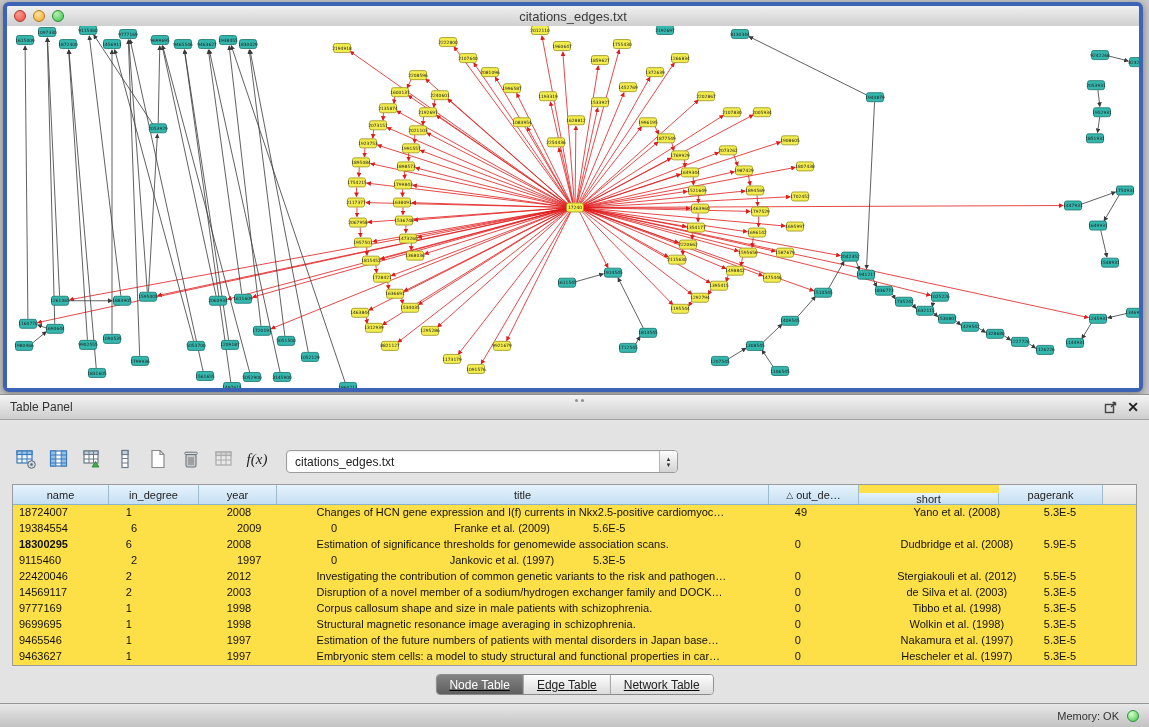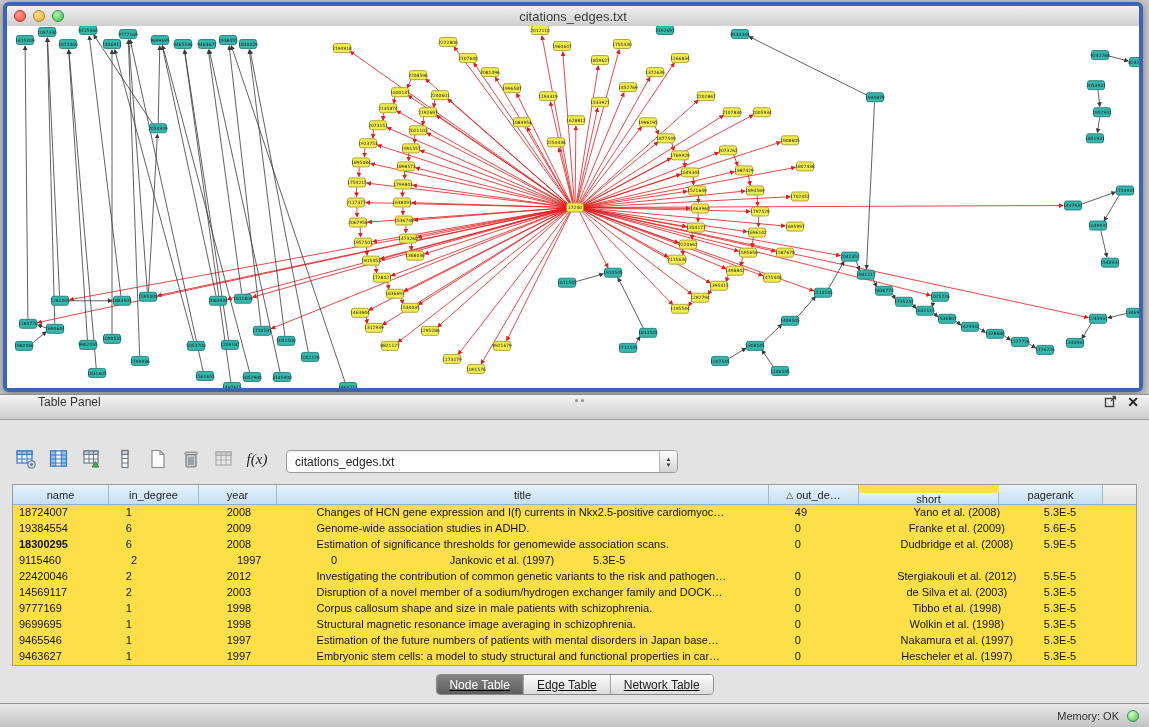--- a/index.html
+++ b/index.html
@@ -17,21 +17,21 @@
   .light.red{background:radial-gradient(circle at 35% 30%,#ff9a91,#ec4d41);border:1px solid #a83a31;}
   .light.yellow{background:radial-gradient(circle at 35% 30%,#ffe2a0,#f5a623);border:1px solid #b07c1d;}
   .light.green{background:radial-gradient(circle at 35% 30%,#b8f0b0,#35c649);border:1px solid #2a8f35;}
   .graph-content{position:absolute;left:0;top:20px;right:0;bottom:0;overflow:hidden;background:#fff;}
   .graph-content svg{display:block;width:100%;height:100%;}
   svg text{font-family:"DejaVu Sans",sans-serif;}
 
   
   .panel-header{position:absolute;left:0;top:394px;width:1149px;height:26px;box-sizing:border-box;
     background:linear-gradient(#f4f4f4,#cdcdcd);border-top:1px solid #8f8f8f;border-bottom:1px solid #a3a3a3;
-    display:flex;align-items:flex-start;padding-left:28px;}
+    display:flex;align-items:center;}
   .panel-title{margin-left:10px;font-size:12px;color:#333;}
   .grip{position:absolute;left:50%;top:4px;width:3px;height:3px;border-radius:50%;background:#8f8f8f;box-shadow:6px 0 0 #8f8f8f;}
   .panel-actions{margin-left:auto;margin-right:10px;display:flex;gap:10px;align-items:center;}
   .panel-actions .btn{background:none;border:none;padding:0;cursor:default;display:flex;align-items:center;}
   .close-x{font-size:14px;font-weight:bold;color:#222;line-height:12px;}
 
   
   .lower{position:absolute;left:0;top:420px;width:1149px;height:283px;background:#e3e3e3;}
   .toolbar{position:absolute;left:12px;top:24px;height:30px;display:flex;align-items:center;gap:5px;}
   .tool-btn{width:28px;height:28px;background:none;border:none;padding:2px;display:flex;align-items:center;justify-content:center;}
@@ -997,21 +997,20 @@
             <div class="td" style="width: 78px; text-align: left;">2008</div>
             <div class="td" style="width: 492px; text-align: left;">Changes of HCN gene expression and I(f) currents in Nkx2.5-positive cardiomyoc…</div>
             <div class="td" style="width: 90px; text-align: left;">49</div>
             <div class="td" style="width: 140px; text-align: center;">Yano et al. (2008)</div>
             <div class="td" style="width: 104px; text-align: left;">5.3E-5</div>
           </div>
           <div class="tr">
             <div class="td" style="width: 96px; text-align: left;">19384554</div>
             <div class="td" style="width: 90px; text-align: left;">6</div>
             <div class="td" style="width: 78px; text-align: left;">2009</div>
-            <div class="td" style="width: 492px; text-align: left;">Genome-wide association studies in ADHD.</div>
             <div class="td" style="width: 90px; text-align: left;">0</div>
             <div class="td" style="width: 140px; text-align: center;">Franke et al. (2009)</div>
             <div class="td" style="width: 104px; text-align: left;">5.6E-5</div>
           </div>
           <div class="tr">
             <div class="td" style="width: 96px; text-align: left; font-weight: bold;">18300295</div>
             <div class="td" style="width: 90px; text-align: left;">6</div>
             <div class="td" style="width: 78px; text-align: left;">2008</div>
             <div class="td" style="width: 492px; text-align: left;">Estimation of significance thresholds for genomewide association scans.</div>
             <div class="td" style="width: 90px; text-align: left;">0</div>

